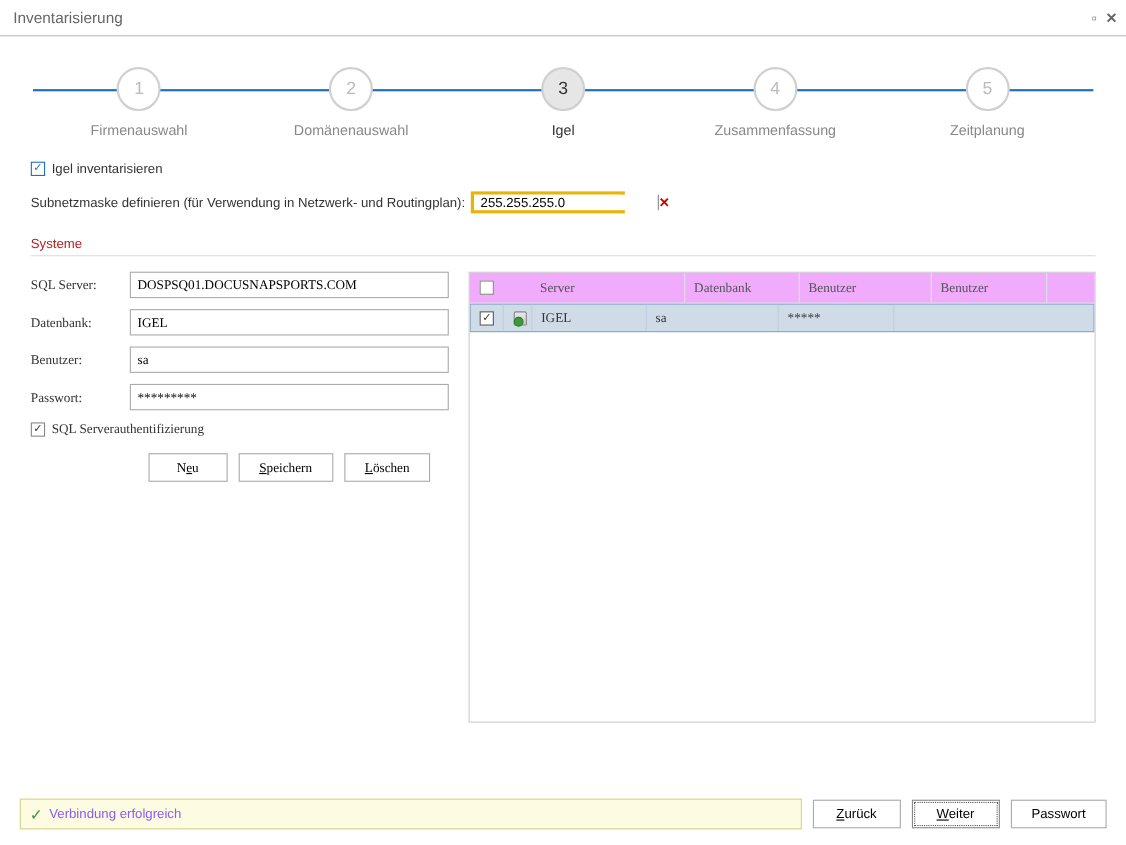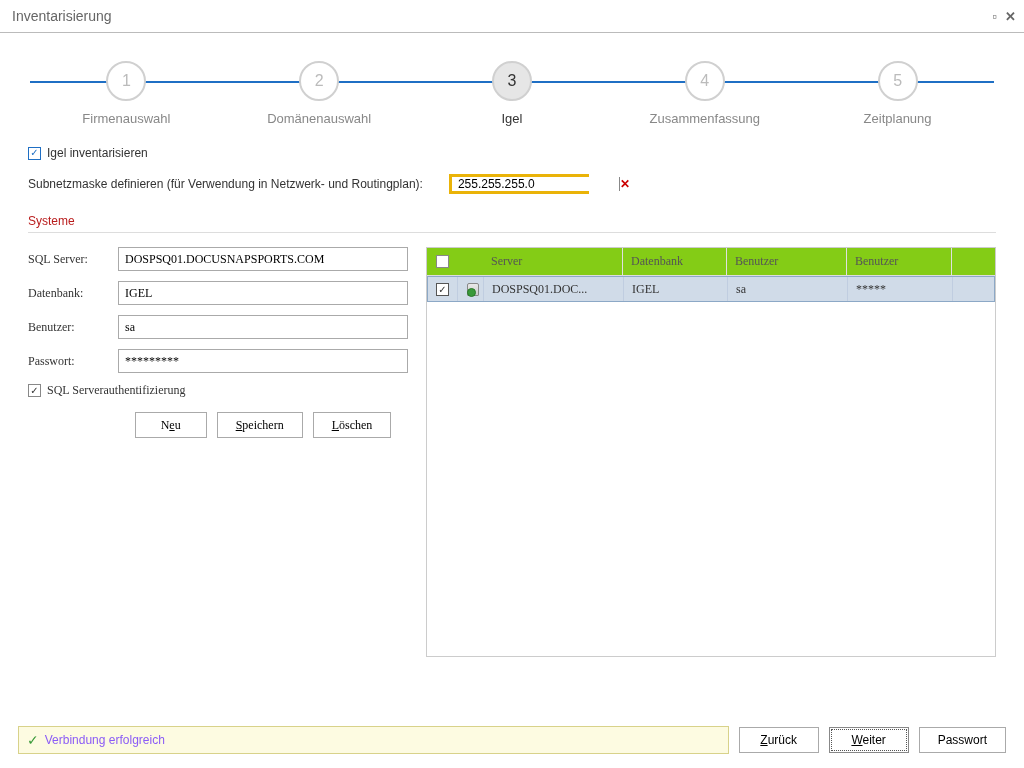--- a/index.html
+++ b/index.html
@@ -91,21 +91,21 @@
   justify-content: center;
   color: #1f6fc4;
   font-size: 10px;
   line-height: 1;
 }
 .checkbox.plain { border-color: #888; color: #333; }
 
 .subnet-row {
   display: flex;
   align-items: center;
-  gap: 26px;
+  gap: 5px;
   margin-bottom: 20px;
 }
 .subnet-input-wrap {
   display: flex;
   align-items: flex-end;
   border: 3px solid #eab308;
   height: 20px;
   width: 140px;
 }
 .subnet-input-wrap input {
@@ -189,21 +189,21 @@
 
 .grid-wrap {
   border: 1px solid #ccc;
   height: 410px;
   display: flex;
   flex-direction: column;
   background: #fff;
 }
 .grid-head {
   display: flex;
-  background: #84cc16;
+  background: #f0abfc;
   border-bottom: 1px solid #ddd;
   height: 28px;
   font-size: 12px;
   color: #555;
 }
 .gcol {
   border-right: 1px solid #e0e0e0;
   padding: 6px 8px;
   display: flex;
   align-items: center;
@@ -377,21 +377,20 @@
           <div class="gcol last"></div>
         </div>
         <div class="grid-body">
           <div class="grid-row">
             <div class="gcol chk">
               <span class="row-chk">✓</span>
             </div>
             <div class="gcol icon">
               <span class="db-icon"></span>
             </div>
-            <div class="gcol server">DOSPSQ01.DOC...</div>
             <div class="gcol db">IGEL</div>
             <div class="gcol user">sa</div>
             <div class="gcol pass">*****</div>
             <div class="gcol last"></div>
           </div>
         </div>
       </div>
     </div>
   </div>
 

